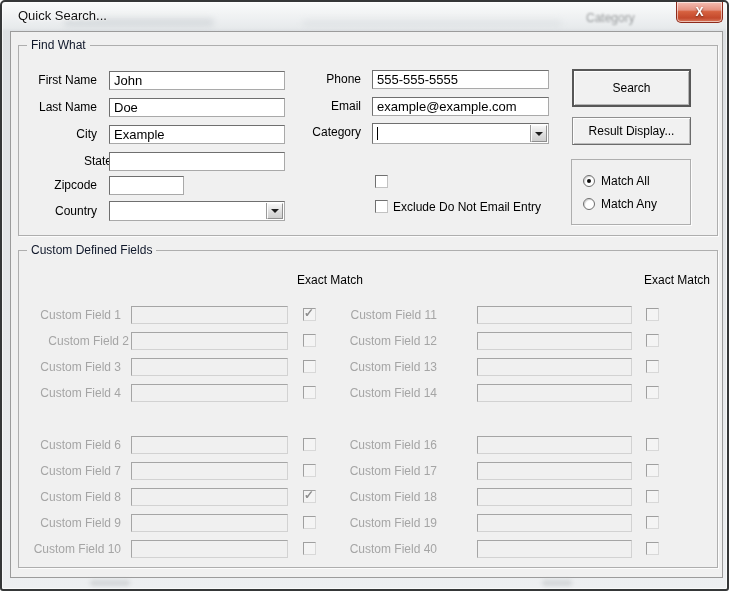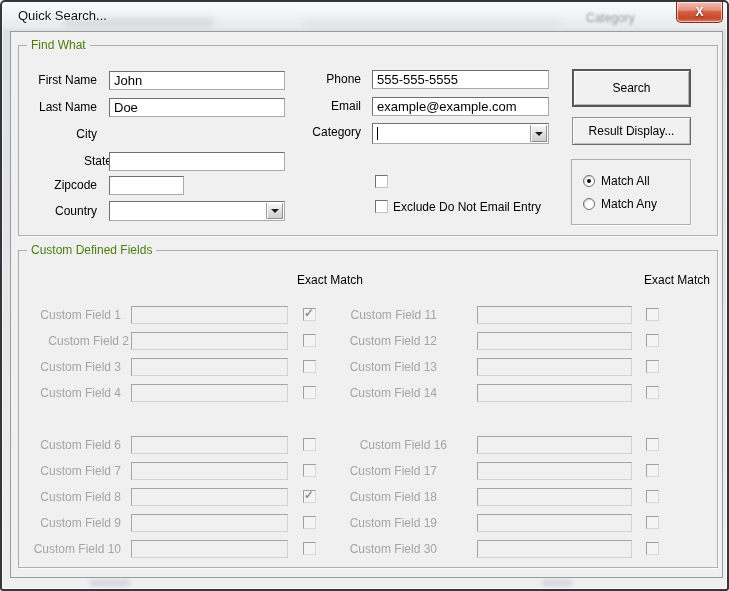--- a/index.html
+++ b/index.html
@@ -29,21 +29,21 @@
   .close-x { font-size:12px; font-weight:bold; color:#fff; line-height:19px; text-shadow:0 1px 2px rgba(0,0,0,.5); }
 
   
   .client {
     position:absolute; left:8px; top:29px; width:713px; height:547px;
     background:#f0f0f0; border:1px solid #9b9b9b;
   }
 
   
   .groupbox { position:absolute; border:1px solid #aeaeae; box-shadow:1px 1px 0 rgba(255,255,255,.8); }
-  .legend { position:absolute; top:-8px; left:8px; background:#f0f0f0; padding:0 4px; font-size:12px; color:#4d7c0f; line-height:15px; }
+  .legend { position:absolute; top:-8px; left:8px; background:#f0f0f0; padding:0 4px; font-size:12px; color:#0f172a; line-height:15px; }
 
   .lbl { position:absolute; font-size:12px; color:#000; height:15px; line-height:15px; text-align:right; white-space:nowrap; }
   .lbl-left { text-align:left; }
 
   .tb {
     position:absolute; background:#fff;
     border:1px solid; border-color:#6f6f6f #a9a9a9 #a9a9a9 #6f6f6f;
     font-family:"Liberation Sans", sans-serif; font-size:13px; color:#000; padding:0 4px; height:19px;
   }
   .tb.dis { background:#f0f0f0; border-color:#a5a5a5 #d2d2d2 #d2d2d2 #a5a5a5; height:18px; }
@@ -110,20 +110,21 @@
 
       <span class="lbl" style="left:0; width:78px; top:27px;">First Name</span>
       <span class="lbl" style="left:0; width:78px; top:54px;">Last Name</span>
       <span class="lbl" style="left:0; width:78px; top:81px;">City</span>
       <span class="lbl" style="left:15px; width:78px; top:108px;">State</span>
       <span class="lbl" style="left:0; width:78px; top:132px;">Zipcode</span>
       <span class="lbl" style="left:0; width:78px; top:158px;">Country</span>
 
       <input class="tb" style="left: 90px; top: 25px; width: 176px;" value="John">
       <input class="tb" style="left: 90px; top: 52px; width: 176px;" value="Doe">
+      <input class="tb" style="left: 90px; top: 79px; width: 176px;" value="Example">
       <input class="tb" style="left: 90px; top: 106px; width: 176px;" value="">
       <input class="tb" style="left: 90px; top: 130px; width: 75px;" value="">
       <div class="combo" style="left:90px; top:155px; width:176px; height:20px;">
         <div class="combo-btn">
           <span class="arrow"></span>
         </div>
       </div>
 
       <span class="lbl" style="left:242px; width:100px; top:26px;">Phone</span>
       <span class="lbl" style="left:242px; width:100px; top:53px;">Email</span>
@@ -194,21 +195,21 @@
         <input class="tb dis" disabled="" style="left: 112px; top: 0px; width: 157px;" value="">
         <span class="cb dis" style="left:284px; top:2px;"></span>
         <span class="clabel" style="left:316px; width:102px;">Custom Field 14</span>
         <input class="tb dis" disabled="" style="left: 458px; top: 0px; width: 155px;" value="">
         <span class="cb dis" style="left:627px; top:2px;"></span>
       </div>
       <div class="crow" style="top:185px;">
         <span class="clabel" style="left:0; width:102px;text-align:right;">Custom Field 6</span>
         <input class="tb dis" disabled="" style="left: 112px; top: 0px; width: 157px;" value="">
         <span class="cb dis" style="left:284px; top:2px;"></span>
-        <span class="clabel" style="left:326px; width:102px;">Custom Field 16</span>
+        <span class="clabel" style="left:316px; width:102px;">Custom Field 16</span>
         <input class="tb dis" disabled="" style="left: 458px; top: 0px; width: 155px;" value="">
         <span class="cb dis" style="left:627px; top:2px;"></span>
       </div>
       <div class="crow" style="top:211px;">
         <span class="clabel" style="left:0; width:102px;">Custom Field 7</span>
         <input class="tb dis" disabled="" style="left: 112px; top: 0px; width: 157px;" value="">
         <span class="cb dis" style="left:284px; top:2px;"></span>
         <span class="clabel" style="left:316px; width:102px;">Custom Field 17</span>
         <input class="tb dis" disabled="" style="left: 458px; top: 0px; width: 155px;" value="">
         <span class="cb dis" style="left:627px; top:2px;"></span>
@@ -228,21 +229,21 @@
         <input class="tb dis" disabled="" style="left: 112px; top: 0px; width: 157px;" value="">
         <span class="cb dis" style="left:284px; top:2px;"></span>
         <span class="clabel" style="left:316px; width:102px;">Custom Field 19</span>
         <input class="tb dis" disabled="" style="left: 458px; top: 0px; width: 155px;" value="">
         <span class="cb dis" style="left:627px; top:2px;"></span>
       </div>
       <div class="crow" style="top:289px;">
         <span class="clabel" style="left:0; width:102px;">Custom Field 10</span>
         <input class="tb dis" disabled="" style="left: 112px; top: 0px; width: 157px;" value="">
         <span class="cb dis" style="left:284px; top:2px;"></span>
-        <span class="clabel" style="left:316px; width:102px;">Custom Field 30</span>
+        <span class="clabel" style="left:316px; width:102px;">Custom Field 40</span>
         <input class="tb dis" disabled="" style="left: 458px; top: 0px; width: 155px;" value="">
         <span class="cb dis" style="left:627px; top:2px;"></span>
       </div>
     </div>
   </div>
 
   <div class="bottom-smudge" style="left:88px; width:40px;"></div>
   <div class="bottom-smudge" style="left:540px; width:30px;"></div>
   <div class="bottom-smudge" style="left:870px; width:0;"></div>
 </div>

